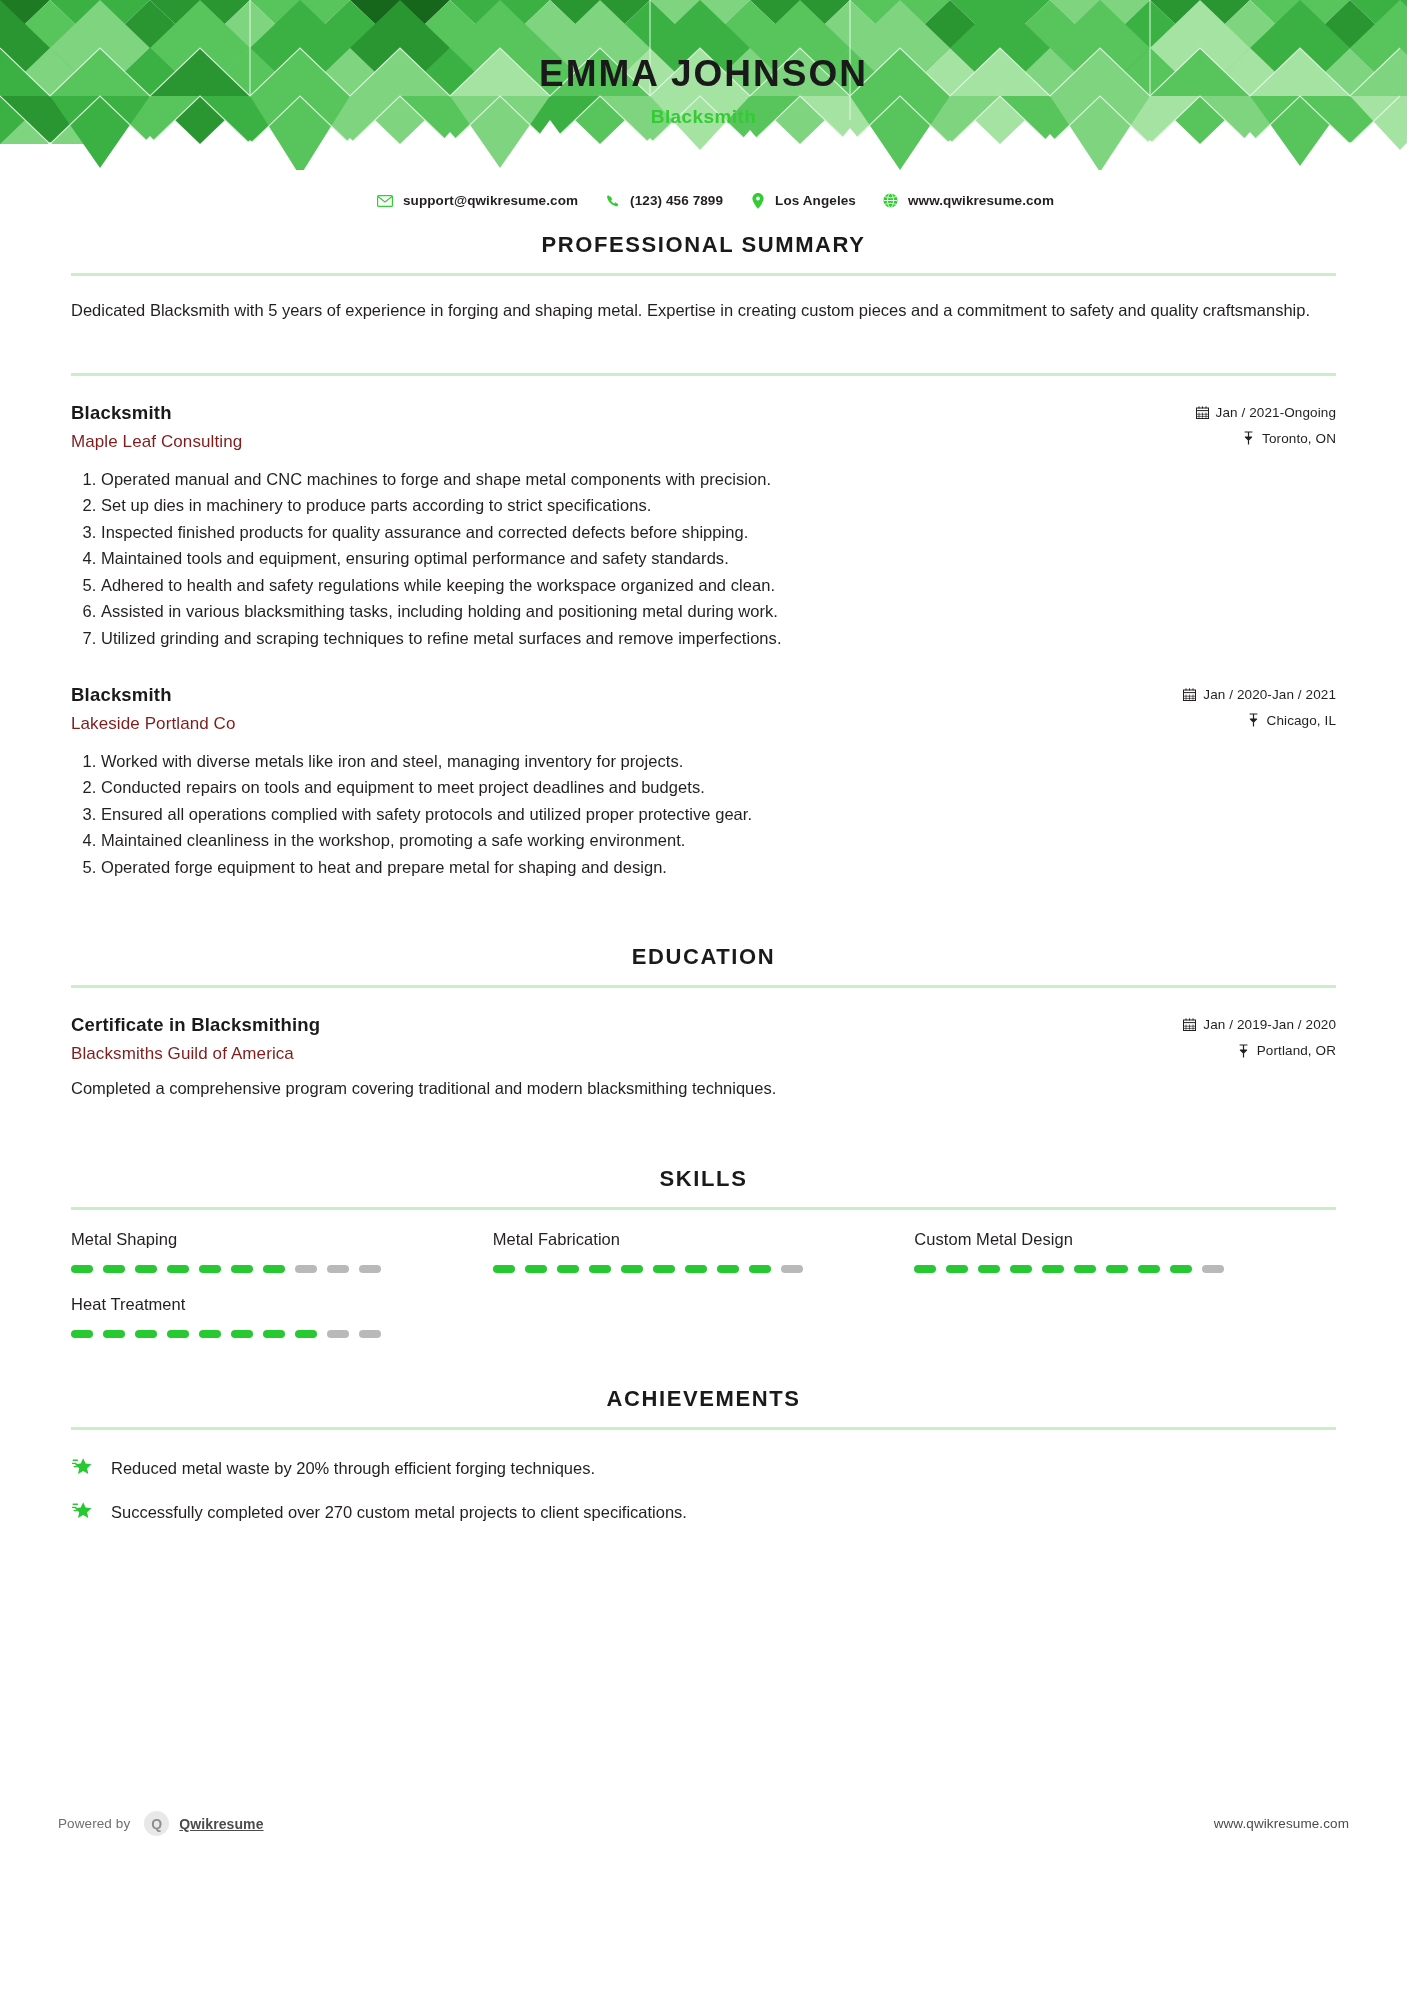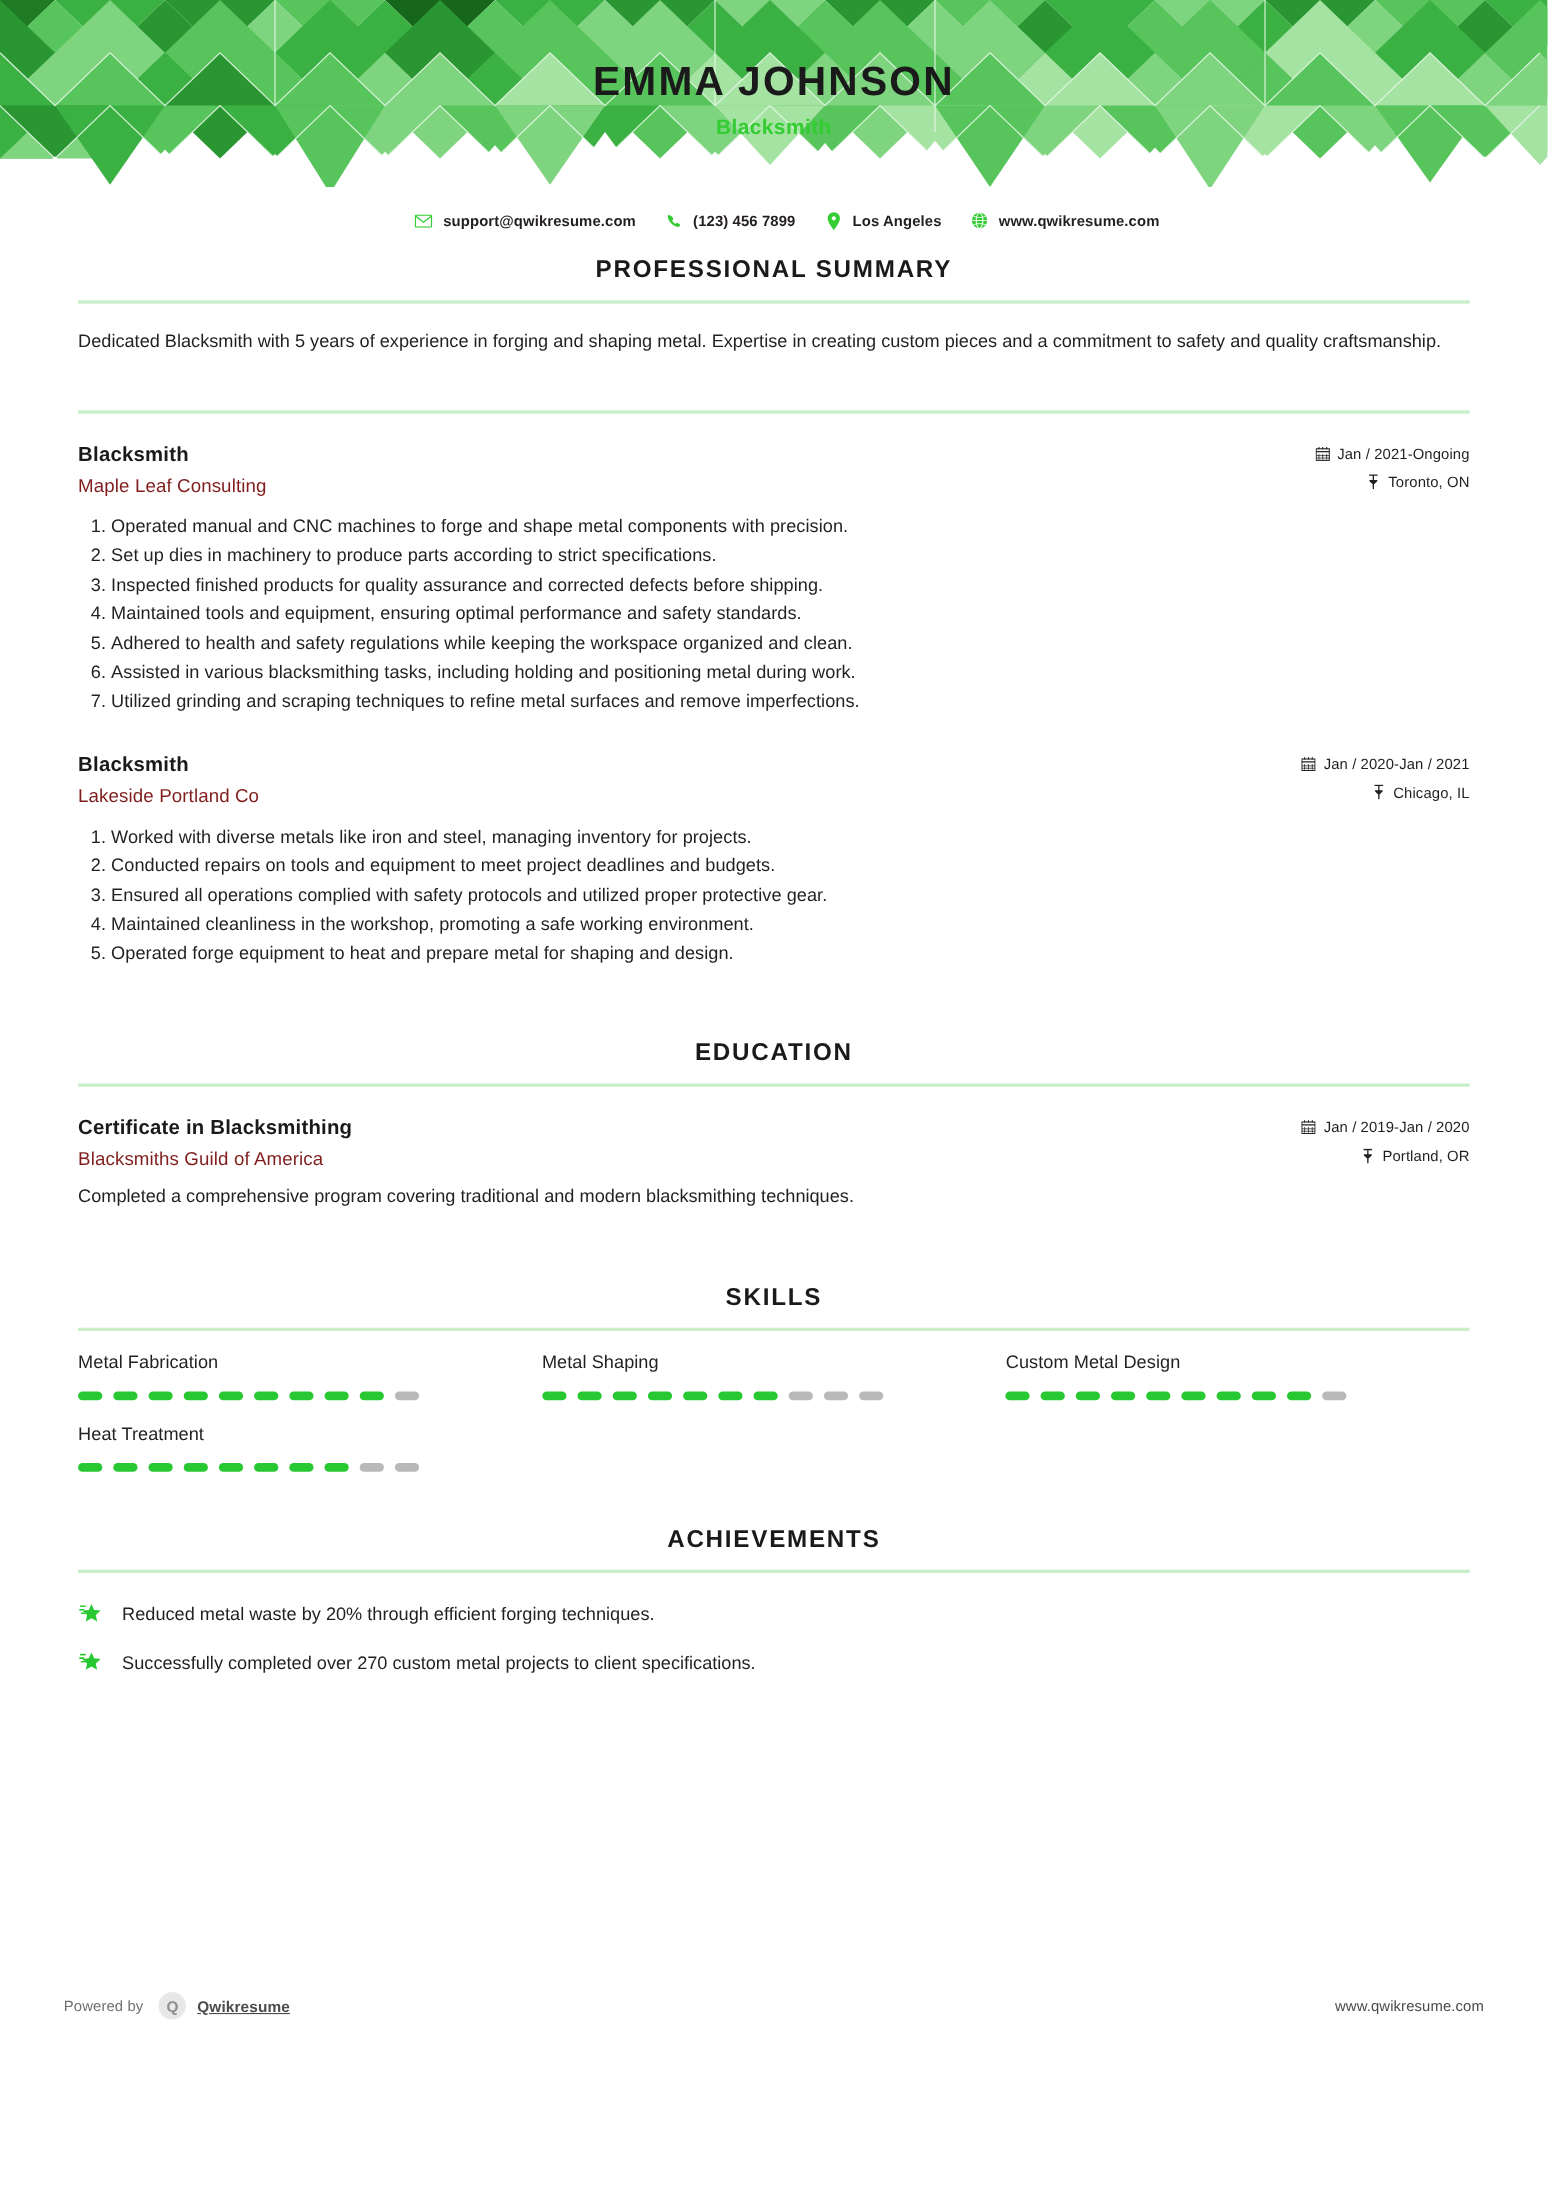--- a/index.html
+++ b/index.html
@@ -440,46 +440,46 @@
         <div class="edu-desc">Completed a comprehensive program covering traditional and modern blacksmithing techniques.</div>
       </div>
     </div>
 
     <div style="height:64px;"></div>
     <div class="sec">
       <div class="sec-title">SKILLS</div>
       <div class="sec-rule"></div>
       <div class="skills-grid" id="skills-grid">
           <div class="skill">
+            <div class="skill-name">Metal Shaping</div>
+            <div class="dots">
+              <span class="dot on"></span>
+              <span class="dot on"></span>
+              <span class="dot on"></span>
+              <span class="dot on"></span>
+              <span class="dot on"></span>
+              <span class="dot on"></span>
+              <span class="dot on"></span>
+              <span class="dot"></span>
+              <span class="dot"></span>
+              <span class="dot"></span>
+            </div>
+          </div>
+          <div class="skill">
             <div class="skill-name">Metal Fabrication</div>
             <div class="dots">
               <span class="dot on"></span>
               <span class="dot on"></span>
               <span class="dot on"></span>
               <span class="dot on"></span>
               <span class="dot on"></span>
               <span class="dot on"></span>
               <span class="dot on"></span>
               <span class="dot on"></span>
               <span class="dot on"></span>
-              <span class="dot"></span>
-            </div>
-          </div>
-          <div class="skill">
-            <div class="skill-name">Metal Shaping</div>
-            <div class="dots">
-              <span class="dot on"></span>
-              <span class="dot on"></span>
-              <span class="dot on"></span>
-              <span class="dot on"></span>
-              <span class="dot on"></span>
-              <span class="dot on"></span>
-              <span class="dot on"></span>
-              <span class="dot"></span>
-              <span class="dot"></span>
               <span class="dot"></span>
             </div>
           </div>
           <div class="skill">
             <div class="skill-name">Custom Metal Design</div>
             <div class="dots">
               <span class="dot on"></span>
               <span class="dot on"></span>
               <span class="dot on"></span>
               <span class="dot on"></span>

